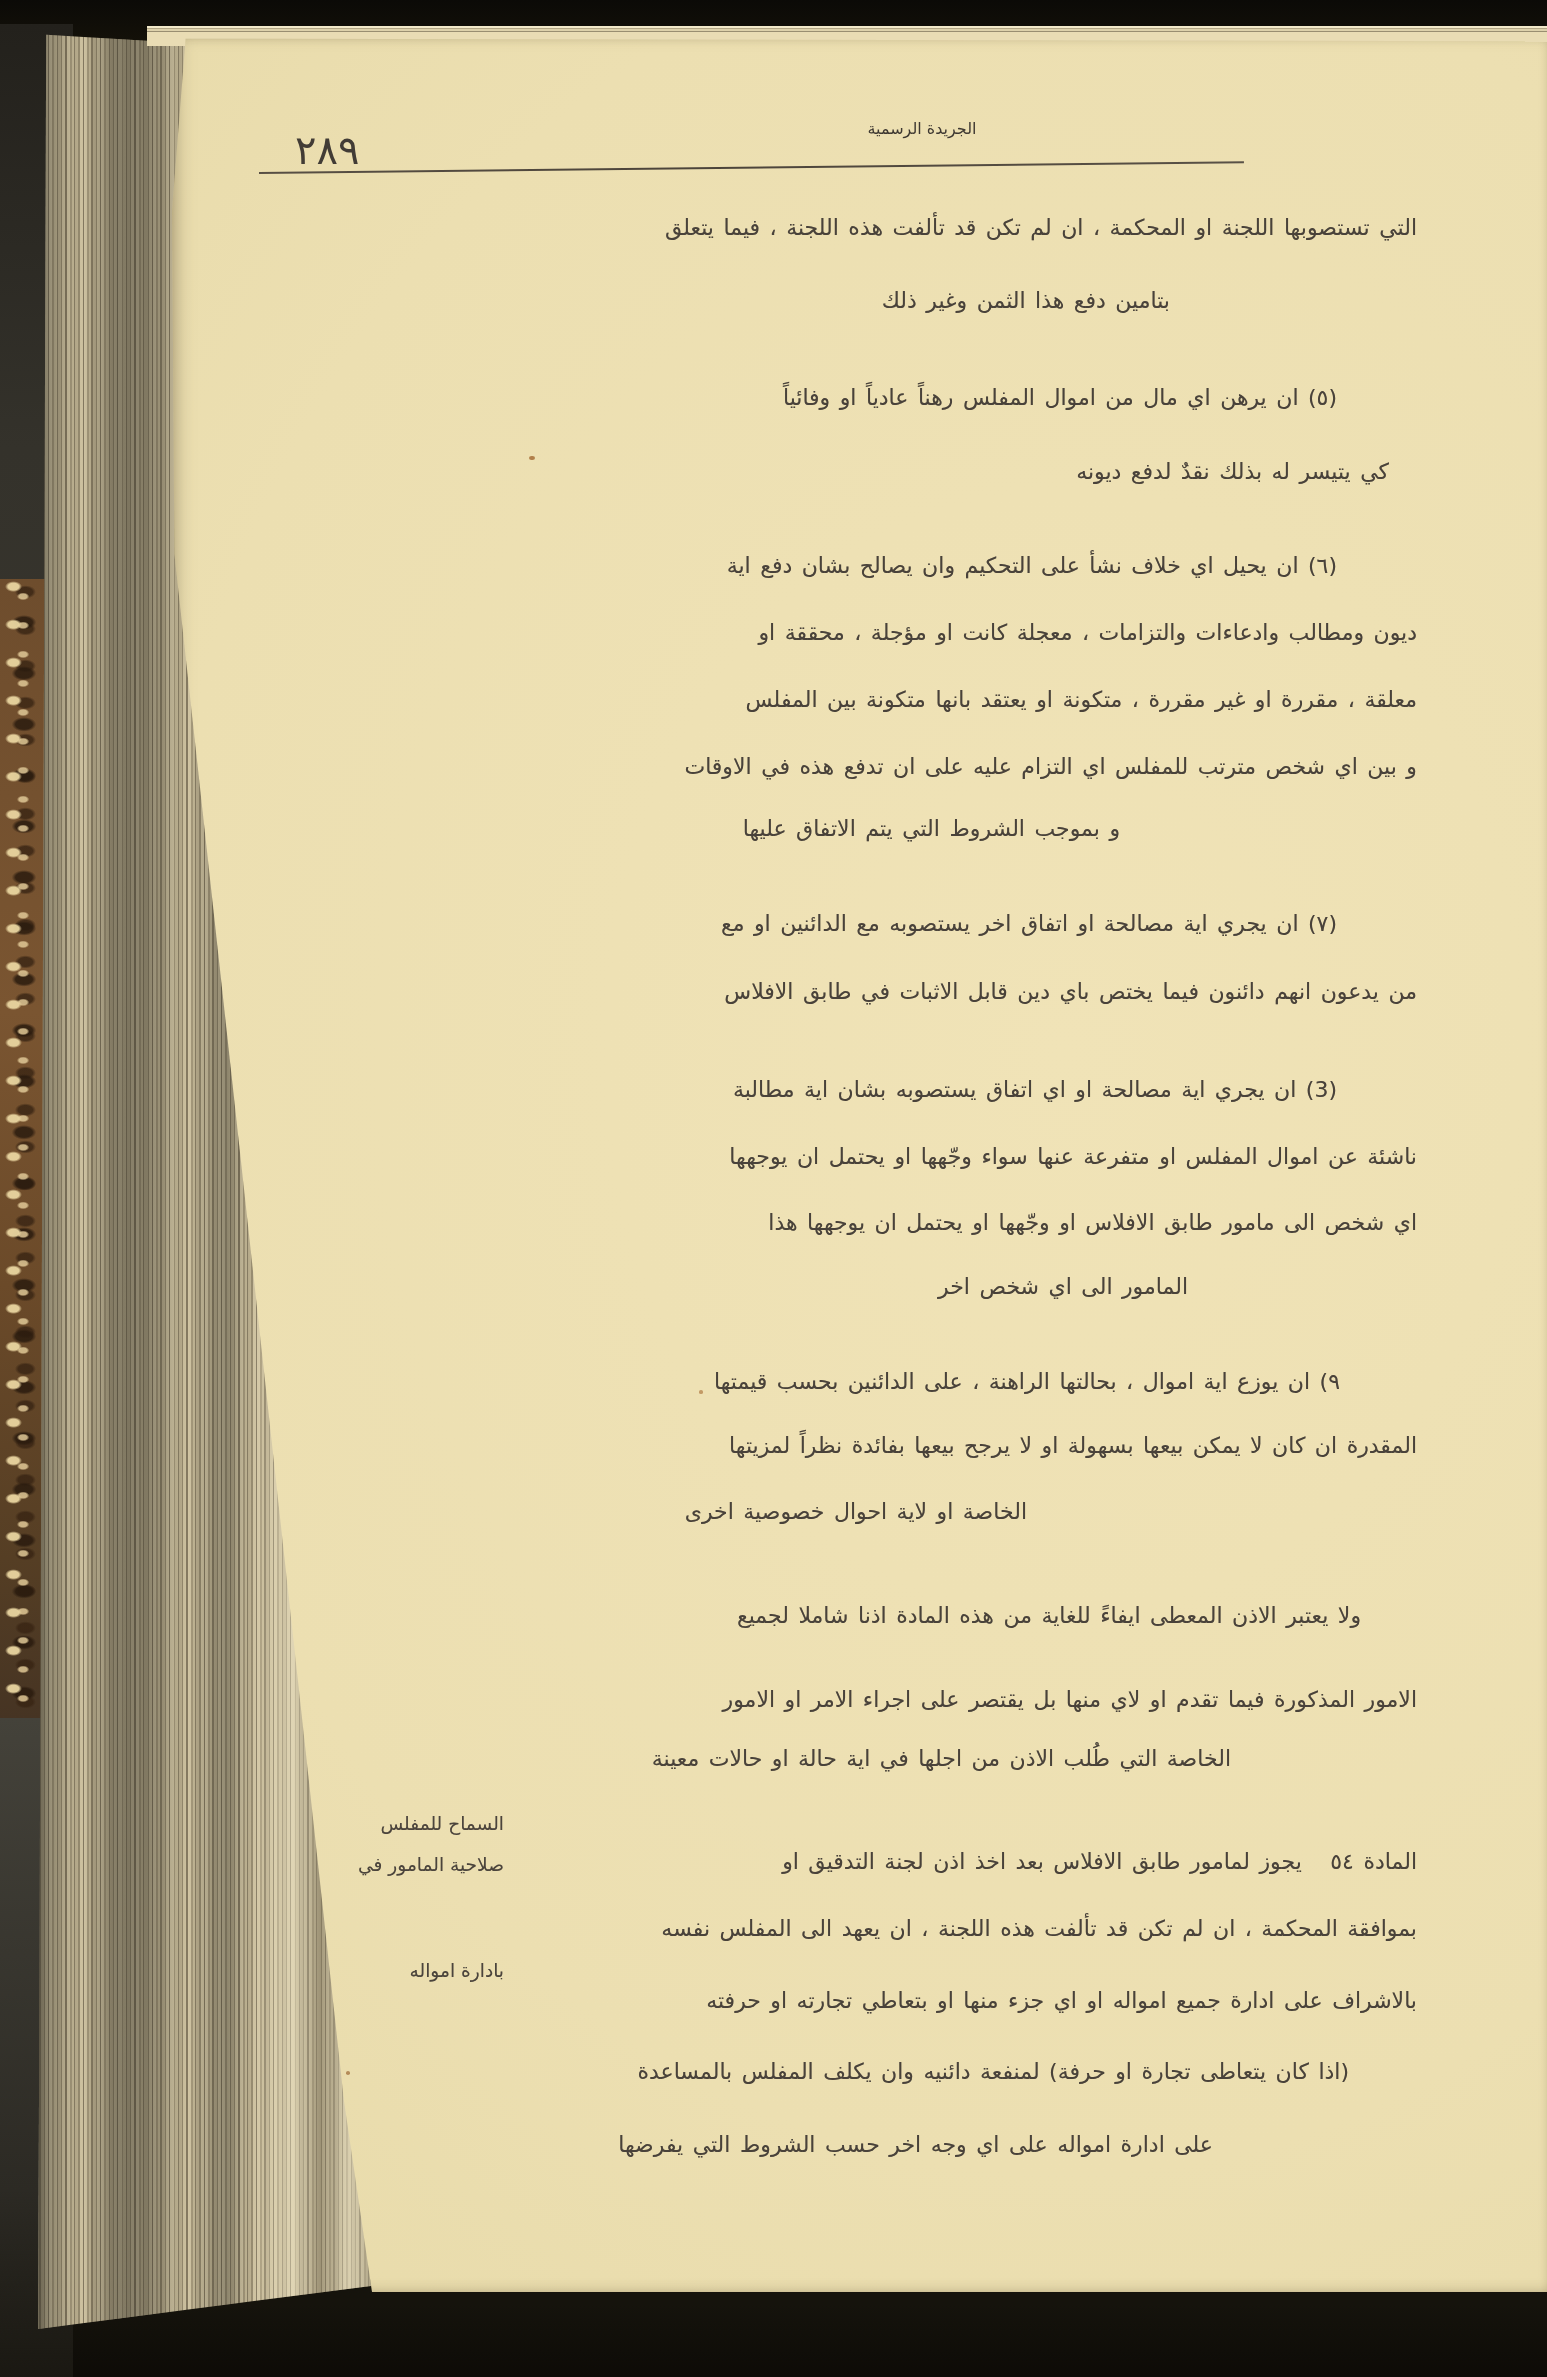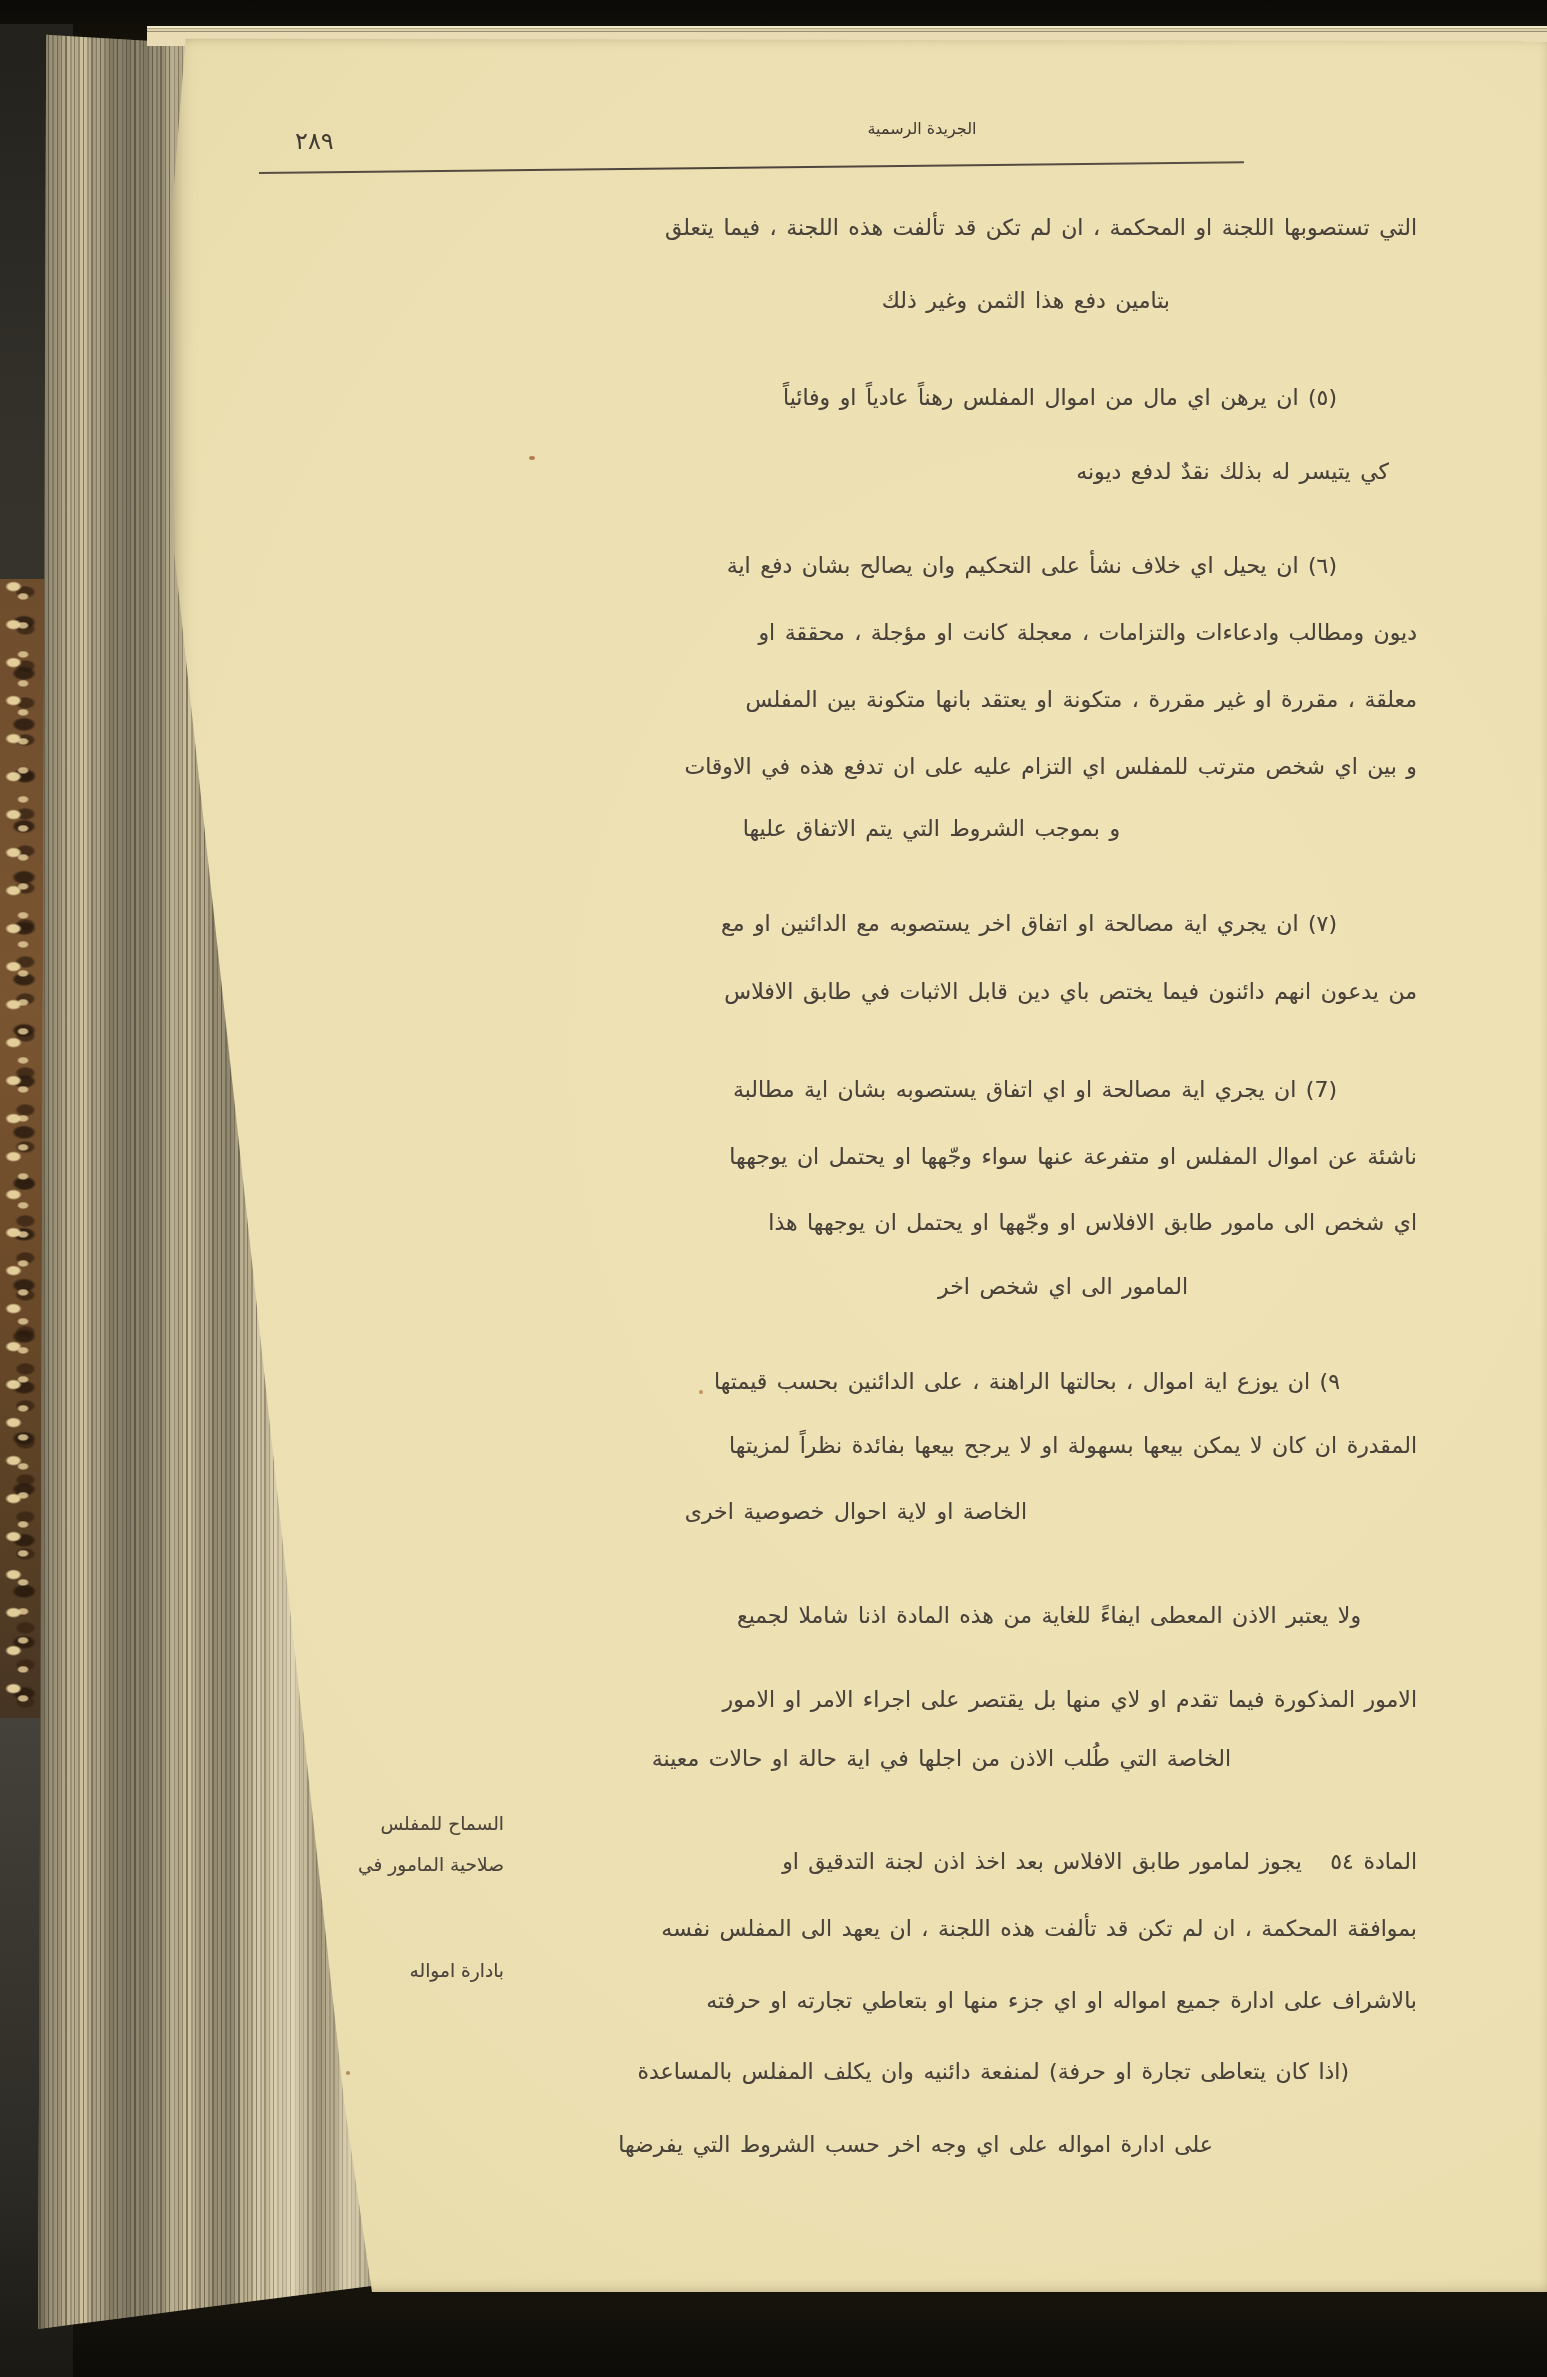--- a/index.html
+++ b/index.html
@@ -53,21 +53,21 @@
                inset 0 6.2px 11px -6.2px rgba(120,106,70,.45);
   }
   .speck{position:absolute;border-radius:50%;}
   
   .text-layer{position:absolute;left:0;top:0;width:1547px;height:2377px;direction:rtl;color:#48413a;}
   .hline{
     position:absolute;left:259px;top:172px;width:985px;height:1.9px;
     background:linear-gradient(90deg,#584f44 0%,#4c443a 45%,#595146 100%);
     transform:rotate(-0.62deg);transform-origin:left center;
   }
-  .pagenum{position:absolute;left:295px;top:127px;font-size:24px;letter-spacing:2.5px;color:#423c35;}
+  .pagenum{position:absolute;left:295px;top:127px;font-size:40px;letter-spacing:2.5px;color:#423c35;}
   .title{position:absolute;left:922px;top:119px;transform:translateX(-50%);font-size:16px;color:#3e3831;white-space:nowrap;}
   .bline{position:absolute;white-space:nowrap;font-size:22px;word-spacing:2.5px;color:#49423a;text-shadow:0 0 0.6px rgba(73,66,58,.35);}
   .mnote{position:absolute;white-space:nowrap;font-size:18.6px;color:#4b443c;text-shadow:0 0 0.6px rgba(75,68,60,.3);}
 </style>
 </head>
 <body>
 
 <div id="canvas">
 
   <div class="cover"></div>
@@ -94,21 +94,21 @@
         <div class="bline" style="top: 288px; right: 377px;">بتامين دفع هذا الثمن وغير ذلك</div>
         <div class="bline" style="top: 385px; right: 210px;">(٥) ان يرهن اي مال من اموال المفلس رهناً عادياً او وفائياً</div>
         <div class="bline" style="top: 459px; right: 158px;">كي يتيسر له بذلك نقدٌ لدفع ديونه</div>
         <div class="bline" style="top: 553px; right: 210px;">(٦) ان يحيل اي خلاف نشأ على التحكيم وان يصالح بشان دفع اية</div>
         <div class="bline" style="top: 620px; right: 130px;">ديون ومطالب وادعاءات والتزامات ، معجلة كانت او مؤجلة ، محققة او</div>
         <div class="bline" style="top: 687px; right: 130px;">معلقة ، مقررة او غير مقررة ، متكونة او يعتقد بانها متكونة بين المفلس</div>
         <div class="bline" style="top: 754px; right: 130px;">و بين اي شخص مترتب للمفلس اي التزام عليه على ان تدفع هذه في الاوقات</div>
         <div class="bline" style="top: 816px; right: 427px;">و بموجب الشروط التي يتم الاتفاق عليها</div>
         <div class="bline" style="top: 911px; right: 210px;">(٧) ان يجري اية مصالحة او اتفاق اخر يستصوبه مع الدائنين او مع</div>
         <div class="bline" style="top: 979px; right: 130px;">من يدعون انهم دائنون فيما يختص باي دين قابل الاثبات في طابق الافلاس</div>
-        <div class="bline" style="top: 1077px; right: 210px;">(7) ان يجري اية مصالحة او اي اتفاق يستصوبه بشان اية مطالبة</div>
+        <div class="bline" style="top: 1077px; right: 210px;">(3) ان يجري اية مصالحة او اي اتفاق يستصوبه بشان اية مطالبة</div>
         <div class="bline" style="top: 1144px; right: 130px;">ناشئة عن اموال المفلس او متفرعة عنها سواء وجّهها او يحتمل ان يوجهها</div>
         <div class="bline" style="top: 1210px; right: 130px;">اي شخص الى مامور طابق الافلاس او وجّهها او يحتمل ان يوجهها هذا</div>
         <div class="bline" style="top: 1274px; right: 359px; text-align: center;">المامور الى اي شخص اخر</div>
         <div class="bline" style="top: 1369px; right: 207px;">٩) ان يوزع اية اموال ، بحالتها الراهنة ، على الدائنين بحسب قيمتها</div>
         <div class="bline" style="top: 1433px; right: 130px;">المقدرة ان كان لا يمكن بيعها بسهولة او لا يرجح بيعها بفائدة نظراً لمزيتها</div>
         <div class="bline" style="top: 1499px; right: 520px;">الخاصة او لاية احوال خصوصية اخرى</div>
         <div class="bline" style="top: 1603px; right: 186px;">ولا يعتبر الاذن المعطى ايفاءً للغاية من هذه المادة اذنا شاملا لجميع</div>
         <div class="bline" style="top: 1679px; right: 130px; margin-top: 8px;">الامور المذكورة فيما تقدم او لاي منها بل يقتصر على اجراء الامر او الامور</div>
         <div class="bline" style="top: 1746px; right: 316px;">الخاصة التي طُلب الاذن من اجلها في اية حالة او حالات معينة</div>
         <div class="bline" style="top: 1849px; right: 130px;">المادة ٥٤&nbsp;&nbsp;&nbsp;يجوز لمامور طابق الافلاس بعد اخذ اذن لجنة التدقيق او</div>

